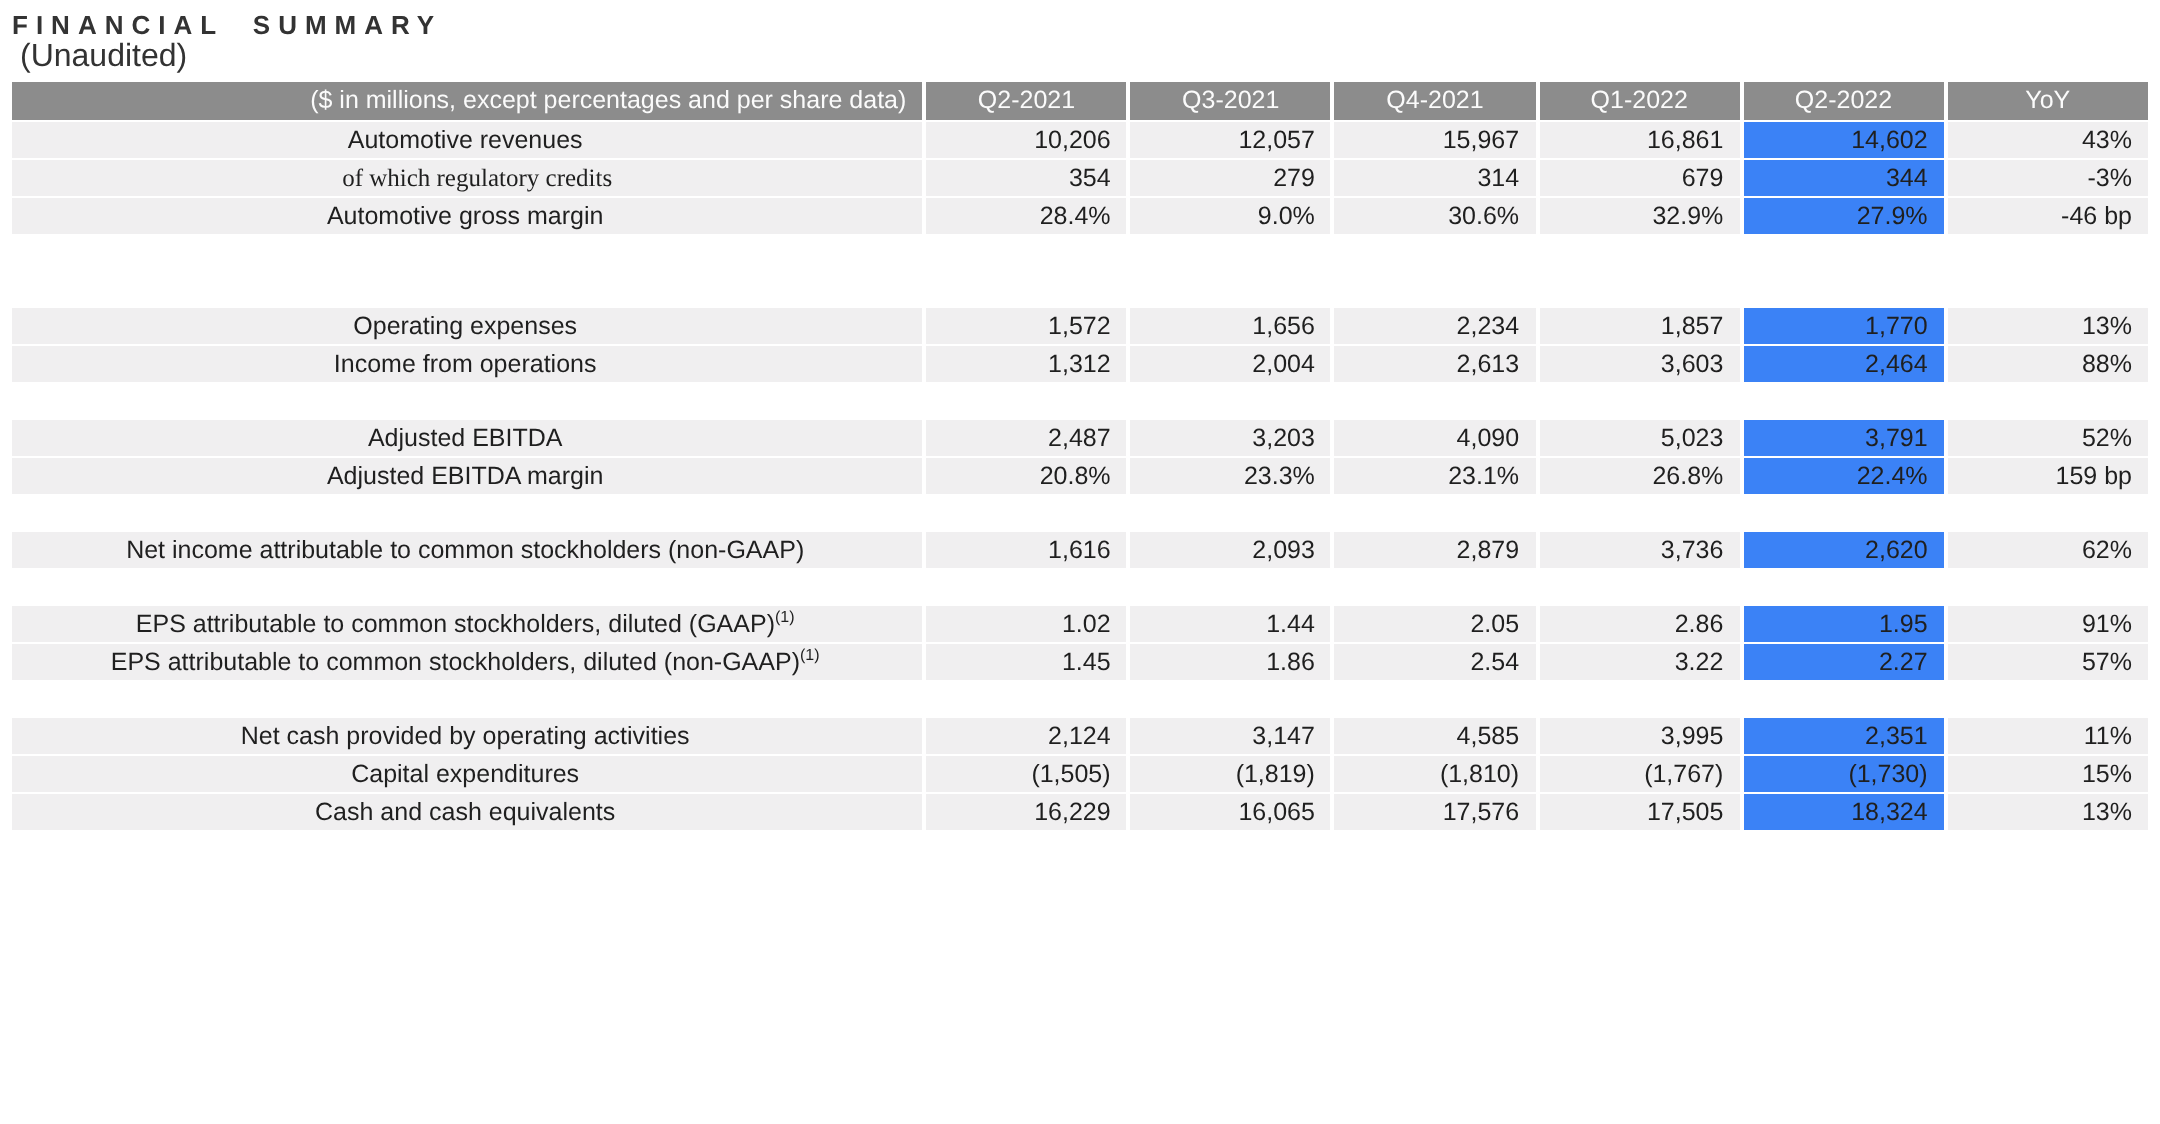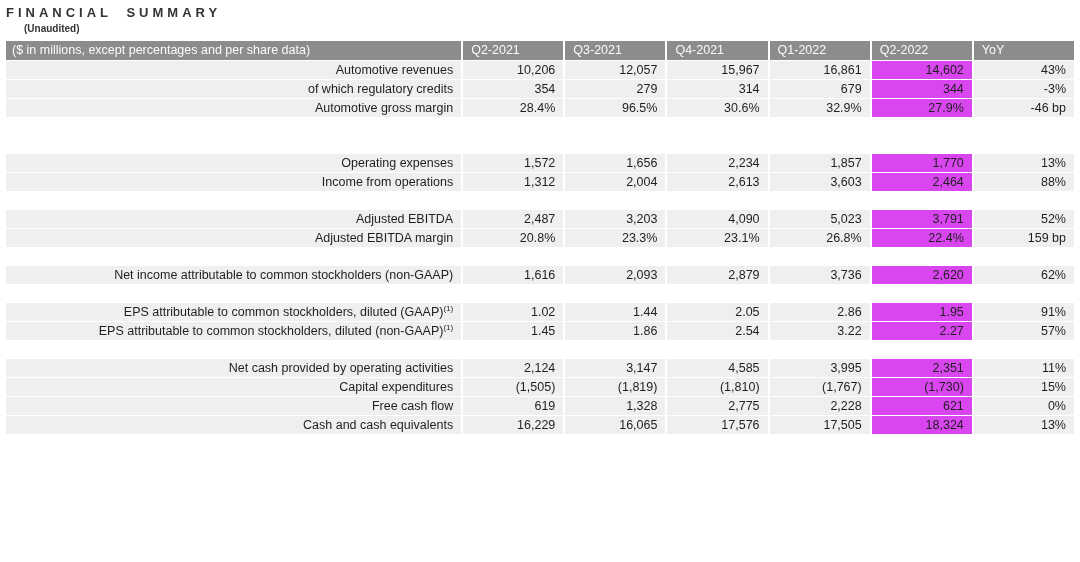--- a/index.html
+++ b/index.html
@@ -17,67 +17,68 @@
   .title {
     font-size: 13px;
     font-weight: bold;
     letter-spacing: 4px;
     word-spacing: 7px;
     color: #333333;
     margin: 2px 0 0 2px;
     line-height: 16px;
   }
   .subtitle {
-    font-size: 10px;
-    font-weight: bold;
+    font-size: 16px;
+    font-weight: normal;
     color: #333333;
-    margin: 0 0 4px 20px;
+    margin: 0 0 4px 6px;
     line-height: 15px;
   }
   table.fin {
     border-collapse: separate;
     border-spacing: 2px 1px;
     table-layout: fixed;
     width: 1072px;
     font-size: 12.5px;
     color: #1f1f1f;
   }
   table.fin thead th {
     background: #8c8c8c;
     color: #fbfbfb;
     font-weight: normal;
     height: 19px;
     line-height: 19px;
     padding: 0 8px;
-    text-align: left;
+    text-align: center;
     white-space: nowrap;
     overflow: hidden;
   }
   table.fin thead th.label {
-    text-align: left;
+    text-align: right;
     padding-left: 6px;
   }
   table.fin td {
     background: #f0eff0;
     height: 18px;
     line-height: 18px;
     padding: 0 8px;
     text-align: right;
     white-space: nowrap;
     overflow: hidden;
   }
   table.fin td.label {
-    text-align: right;
+    text-align: center;
     padding-left: 6px;
   }
   table.fin td.label.indent {
     padding-left: 18px;
+    font-family: Liberation Serif, serif;
   }
   table.fin td.hl {
-    background: #d946ef;
+    background: #3b82f6;
   }
   table.fin tr.spacer td {
     background: transparent;
     height: 17px;
     line-height: 17px;
     padding: 0;
   }
   sup.fnote {
     font-size: 8px;
     vertical-align: super;
@@ -127,21 +128,21 @@
           <td>354</td>
           <td>279</td>
           <td>314</td>
           <td>679</td>
           <td class="hl">344</td>
           <td>-3%</td>
         </tr>
         <tr>
           <td class="label"><span>Automotive gross margin</span></td>
           <td>28.4%</td>
-          <td>96.5%</td>
+          <td>9.0%</td>
           <td>30.6%</td>
           <td>32.9%</td>
           <td class="hl">27.9%</td>
           <td>-46 bp</td>
         </tr>
         <tr class="spacer">
           <td colspan="7"></td>
         </tr>
         <tr class="spacer">
           <td colspan="7"></td>
@@ -233,29 +234,20 @@
         <tr>
           <td class="label"><span>Capital expenditures</span></td>
           <td>(1,505)</td>
           <td>(1,819)</td>
           <td>(1,810)</td>
           <td>(1,767)</td>
           <td class="hl">(1,730)</td>
           <td>15%</td>
         </tr>
         <tr>
-          <td class="label"><span>Free cash flow</span></td>
-          <td>619</td>
-          <td>1,328</td>
-          <td>2,775</td>
-          <td>2,228</td>
-          <td class="hl">621</td>
-          <td>0%</td>
-        </tr>
-        <tr>
           <td class="label"><span>Cash and cash equivalents</span></td>
           <td>16,229</td>
           <td>16,065</td>
           <td>17,576</td>
           <td>17,505</td>
           <td class="hl">18,324</td>
           <td>13%</td>
         </tr>
       </tbody>
   </table>

